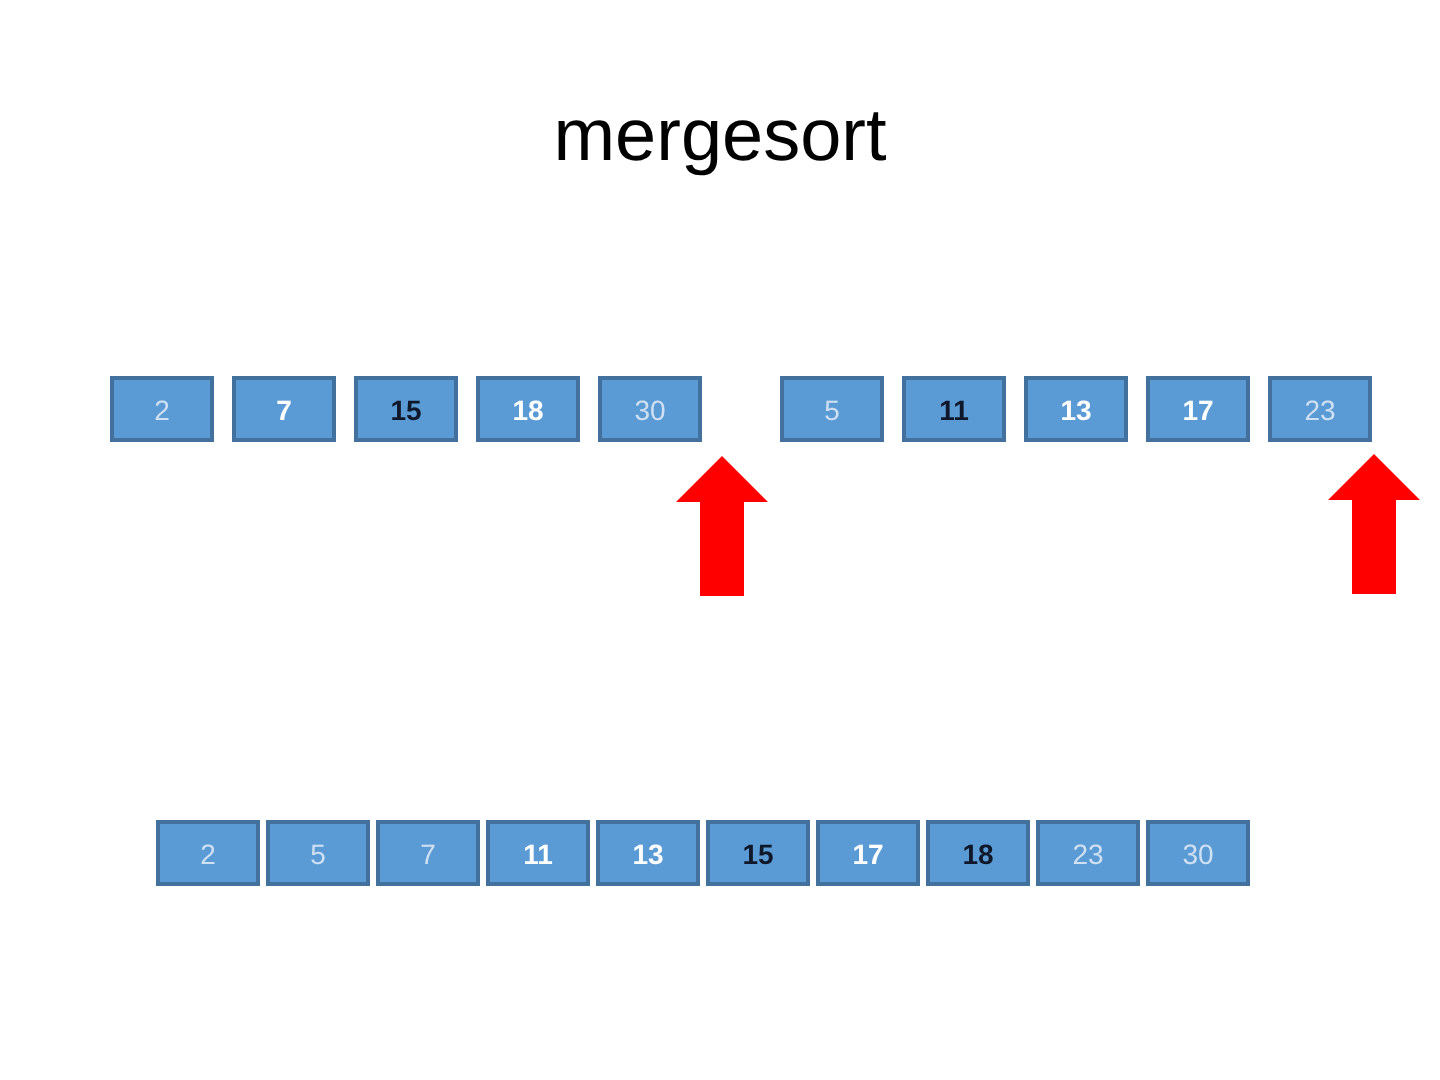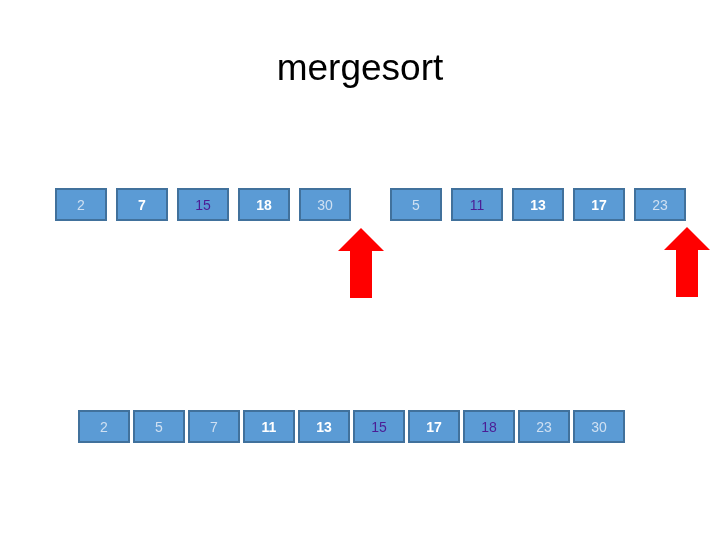--- a/index.html
+++ b/index.html
@@ -50,22 +50,22 @@
     box-sizing: border-box;
     width: 52px;
     height: 33px;
     background: #5B9BD5;
     border: 2px solid #41719C;
     display: flex;
     align-items: center;
     justify-content: center;
     font-size: 14px;
     line-height: 14px;
-    color: #4c1d95;
-    font-weight: normal;
+    color: #0f172a;
+    font-weight: bold;
   }
   .row.top-left .cell,
   .row.top-right .cell { margin-right: 9px; }
   .row.top-left .cell:last-child,
   .row.top-right .cell:last-child { margin-right: 0; }
 
   .row.bottom .cell { margin-right: 3px; }
   .row.bottom .cell:last-child { margin-right: 0; }
 
   

